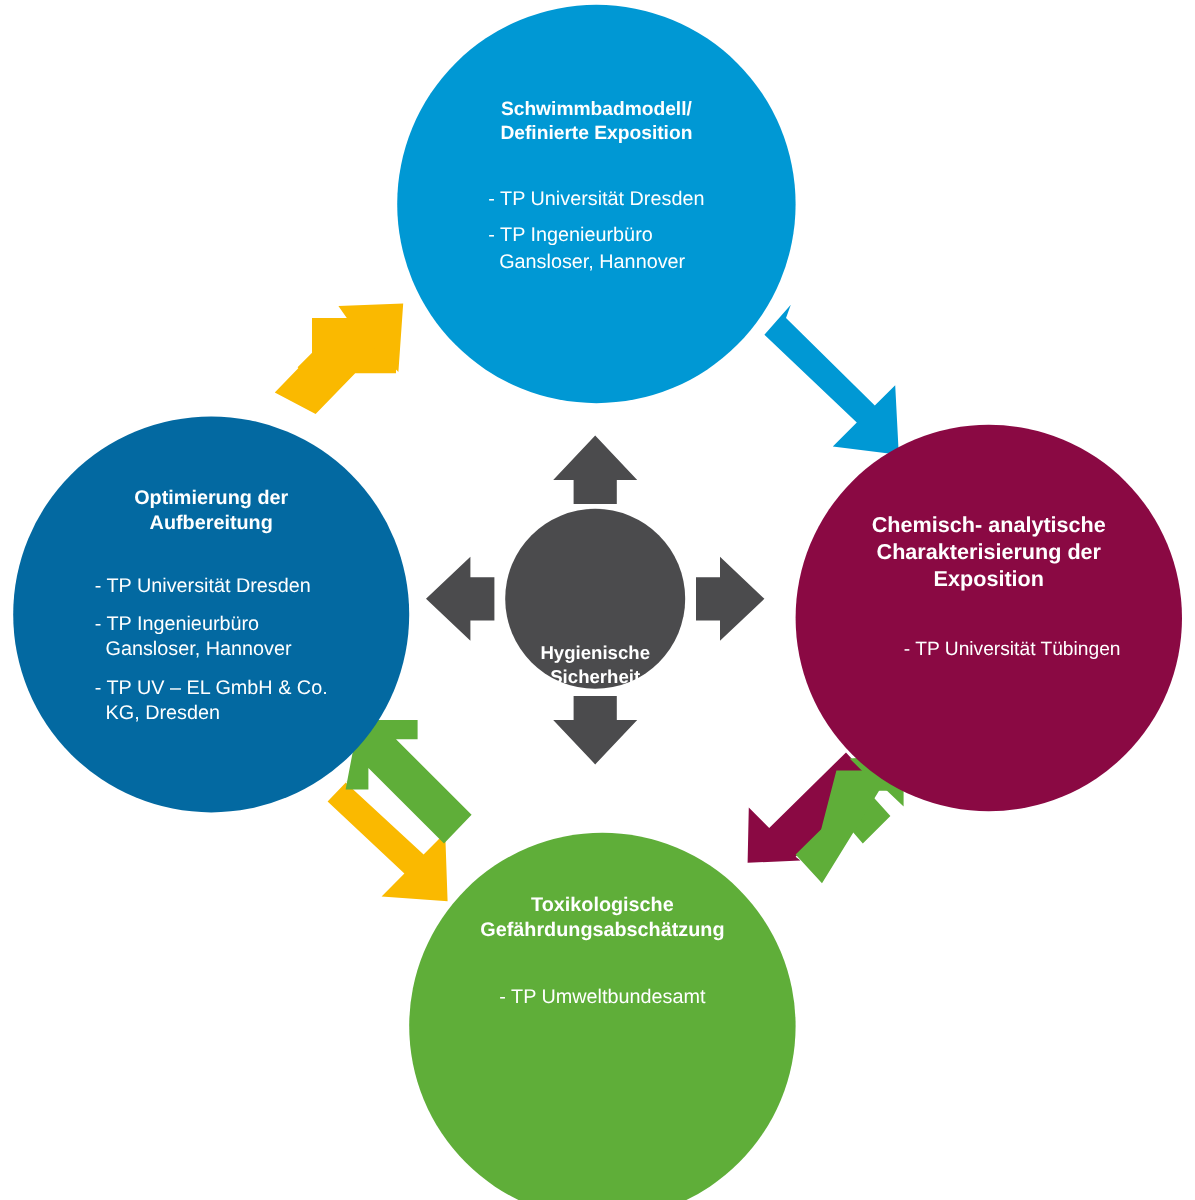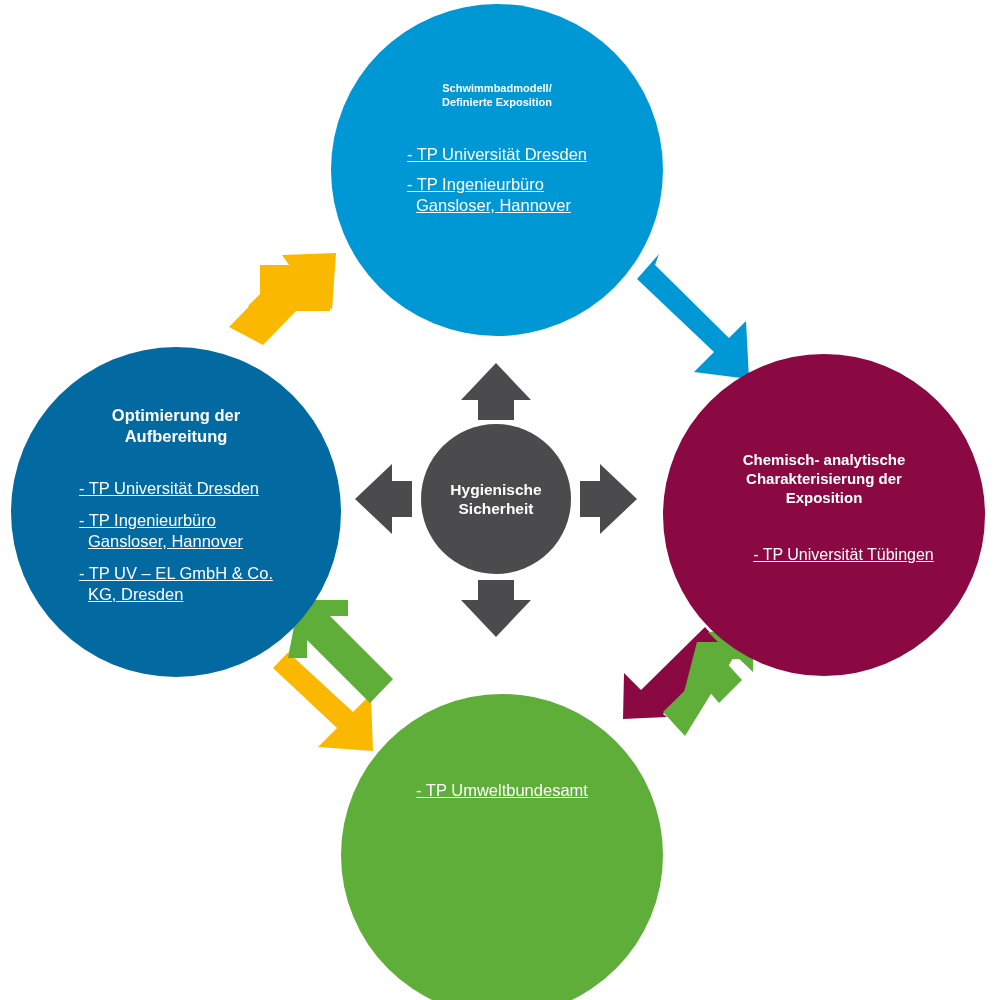--- a/index.html
+++ b/index.html
@@ -31,36 +31,35 @@
     font-weight: bold;
     line-height: 1.25;
     white-space: pre-line;
   }
   .node-list {
     margin: 0;
     padding: 0;
     list-style: none;
     text-align: left;
     line-height: 1.3;
-    text-decoration: underline;
   }
   .node-list li {
     white-space: pre-line;
     text-indent: -9px;
     padding-left: 9px;
   }
 
   
   #node-top {
     left: 331px; top: 4px;
     width: 332px; height: 332px;
     background: #0098d4;
     padding-top: 78px;
   }
-  #node-top .node-title { font-size: 11px; }
+  #node-top .node-title { font-size: 16px; }
   #node-top .node-list {
     margin-top: 34px;
     font-size: 16.5px;
   }
   #node-top .node-list li { margin-bottom: 9px; }
 
   
   #node-left {
     left: 11px; top: 347px;
     width: 330px; height: 330px;
@@ -74,21 +73,21 @@
   }
   #node-left .node-list li { margin-bottom: 10px; }
 
   
   #node-right {
     left: 663px; top: 354px;
     width: 322px; height: 322px;
     background: #8a0943;
     padding-top: 72px;
   }
-  #node-right .node-title { font-size: 15px; margin-top: 25px; }
+  #node-right .node-title { font-size: 18px; }
   #node-right .node-list {
     margin-top: 38px;
     font-size: 16px;
     margin-left: 39px;
   }
 
   
   #node-bottom {
     left: 341px; top: 694px;
     width: 322px; height: 322px;
@@ -100,21 +99,21 @@
     margin-top: 36px;
     font-size: 16.5px;
   }
   #node-bottom .node-list li { margin-bottom: 9px; text-align: center; }
 
   
   #node-center {
     left: 421px; top: 424px;
     width: 150px; height: 150px;
     background: #4b4b4d;
-    justify-content: center;
+    justify-content: flex-end;
   }
   #node-center .node-title { font-size: 15.5px; }
 
   
   #arrow-layer {
     position: absolute;
     left: 0; top: 0;
     width: 996px; height: 1000px;
     pointer-events: none;
   }
@@ -187,20 +186,22 @@
   <div class="node" id="node-right">
     <div class="node-title">Chemisch- analytische
 Charakterisierung der
 Exposition</div>
     <ul class="node-list">
       <li>- TP Universität Tübingen</li>
     </ul>
   </div>
 
   <div class="node" id="node-bottom">
+    <div class="node-title">Toxikologische
+Gefährdungsabschätzung</div>
     <ul class="node-list">
       <li>- TP Umweltbundesamt</li>
     </ul>
   </div>
 
   <div class="node" id="node-center">
     <div class="node-title">Hygienische
 Sicherheit</div>
   </div>
 

